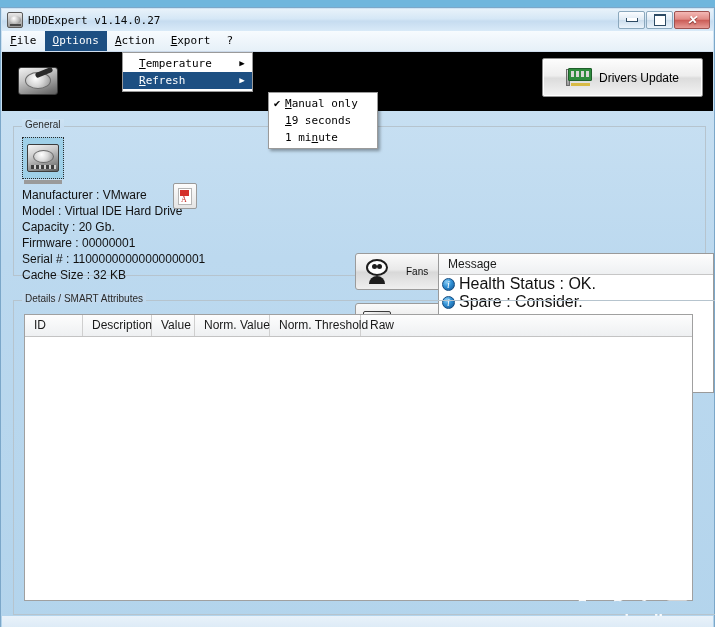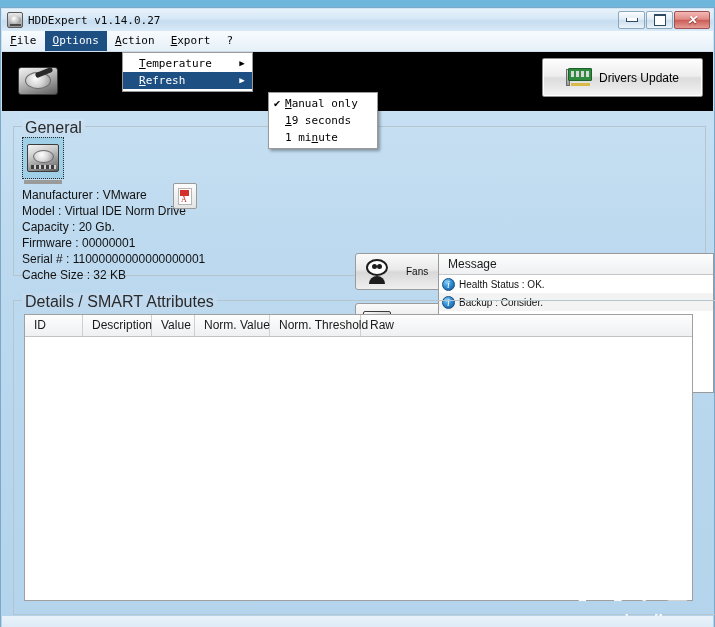--- a/index.html
+++ b/index.html
@@ -132,21 +132,21 @@
   .mi.hl .arw, .mi.hl .lbl{color:#fff;}
   #menu-options{left:121px;top:44px;width:129px;}
   #menu-refresh{left:147px;top:64px;width:144px;}
   #menu-periodicity{left:267px;top:84px;width:108px;}
   
   .group{
     position:absolute;border:1px solid #b6c4ce;
   }
   .group > legend, .glabel{
     position:absolute;top:-8px;left:8px;background:#c7dff1;
-    padding:0 3px;font-size:16px;color:#2a2a2a;
+    padding:0 3px;font-size:10px;color:#2a2a2a;
   }
   #grp-general{left:12px;top:118px;width:691px;height:148px;background:transparent;}
   #grp-general .glabel{background:linear-gradient(180deg,#cde2f3,#c4dcf0);}
   #grp-details{left:12px;top:292px;width:691px;height:313px;padding-left:48px;}
   #grp-details .glabel{background:linear-gradient(180deg,#c1daef,#bed8ee);}
   
   .drive-icon-box{
     position:absolute;left:8px;top:10px;width:42px;height:42px;
     background:#9fd0e8;border:1px dotted #2a2a2a;box-sizing:border-box;
     display:flex;align-items:center;justify-content:center;
@@ -248,21 +248,21 @@
   .msgbox{
     position:absolute;left:424px;top:126px;width:276px;height:140px;
     background:#fff;border:1px solid #9a9a9a;box-sizing:border-box;
   }
   .msg-head{
     height:20px;line-height:20px;font-size:12px;color:#1a1a1a;padding-left:9px;
     background:linear-gradient(180deg,#fdfdfd,#eef0f2);
     border-bottom:1px solid #c6c6c6;
   }
   .msg-row{
-    height:18px;display:flex;align-items:center;gap:4px;padding-left:3px;font-size:10px;color:#111;
+    height:18px;display:flex;align-items:center;gap:4px;padding-left:3px;font-size:16px;color:#111;
   }
   .msg-row.alt{background:#f3f3f3;}
   .info-ico{
     width:13px;height:13px;border-radius:50%;flex:0 0 13px;
     background:radial-gradient(circle at 35% 28%,#8fd0f5 0%,#2f8fd4 45%,#15538f 100%);
     border:1px solid #134b80;box-sizing:border-box;position:relative;
   }
   .info-ico:after{
     content:"i";position:absolute;left:0;top:-1px;width:100%;text-align:center;
     font-family:"Liberation Serif",serif;font-style:italic;font-size:10px;color:#fff;line-height:13px;
@@ -348,21 +348,21 @@
   <div class="group" id="grp-general">
     <span class="glabel">General</span>
 
     <div class="drive-icon-box">
         <span class="hd"></span>
       </div>
     <div class="drive-shadow"></div>
 
     <div class="ginfo">
       <div>Manufacturer : VMware</div>
-      <div>Model : Virtual IDE Norm Drive</div>
+      <div>Model : Virtual IDE Hard Drive</div>
       <div>Capacity : 20 Gb.</div>
       <div>Firmware : 00000001</div>
       <div>Serial # : 11000000000000000001</div>
       <div>Cache Size : 32 KB</div>
     </div>
 
     <div class="pdf-btn">
       <span class="pdf-glyph"></span>
     </div>
 
@@ -384,24 +384,20 @@
           <span class="sb"></span>
         </span>
       <span>Backup</span>
     </div>
 
     <div class="msgbox">
       <div class="msg-head">Message</div>
       <div class="msg-row">
         <span class="info-ico"></span>
         <span>Health Status : OK.</span>
-      </div>
-      <div class="msg-row alt">
-        <span class="info-ico"></span>
-        <span>Backup : Consider.</span>
       </div>
       <div class="msg-row">
         <span class="info-ico"></span>
         <span>Spare : Consider.</span>
       </div>
     </div>
   </div>
 
   <div class="group" id="grp-details">
     <span class="glabel">Details / SMART Attributes</span>

